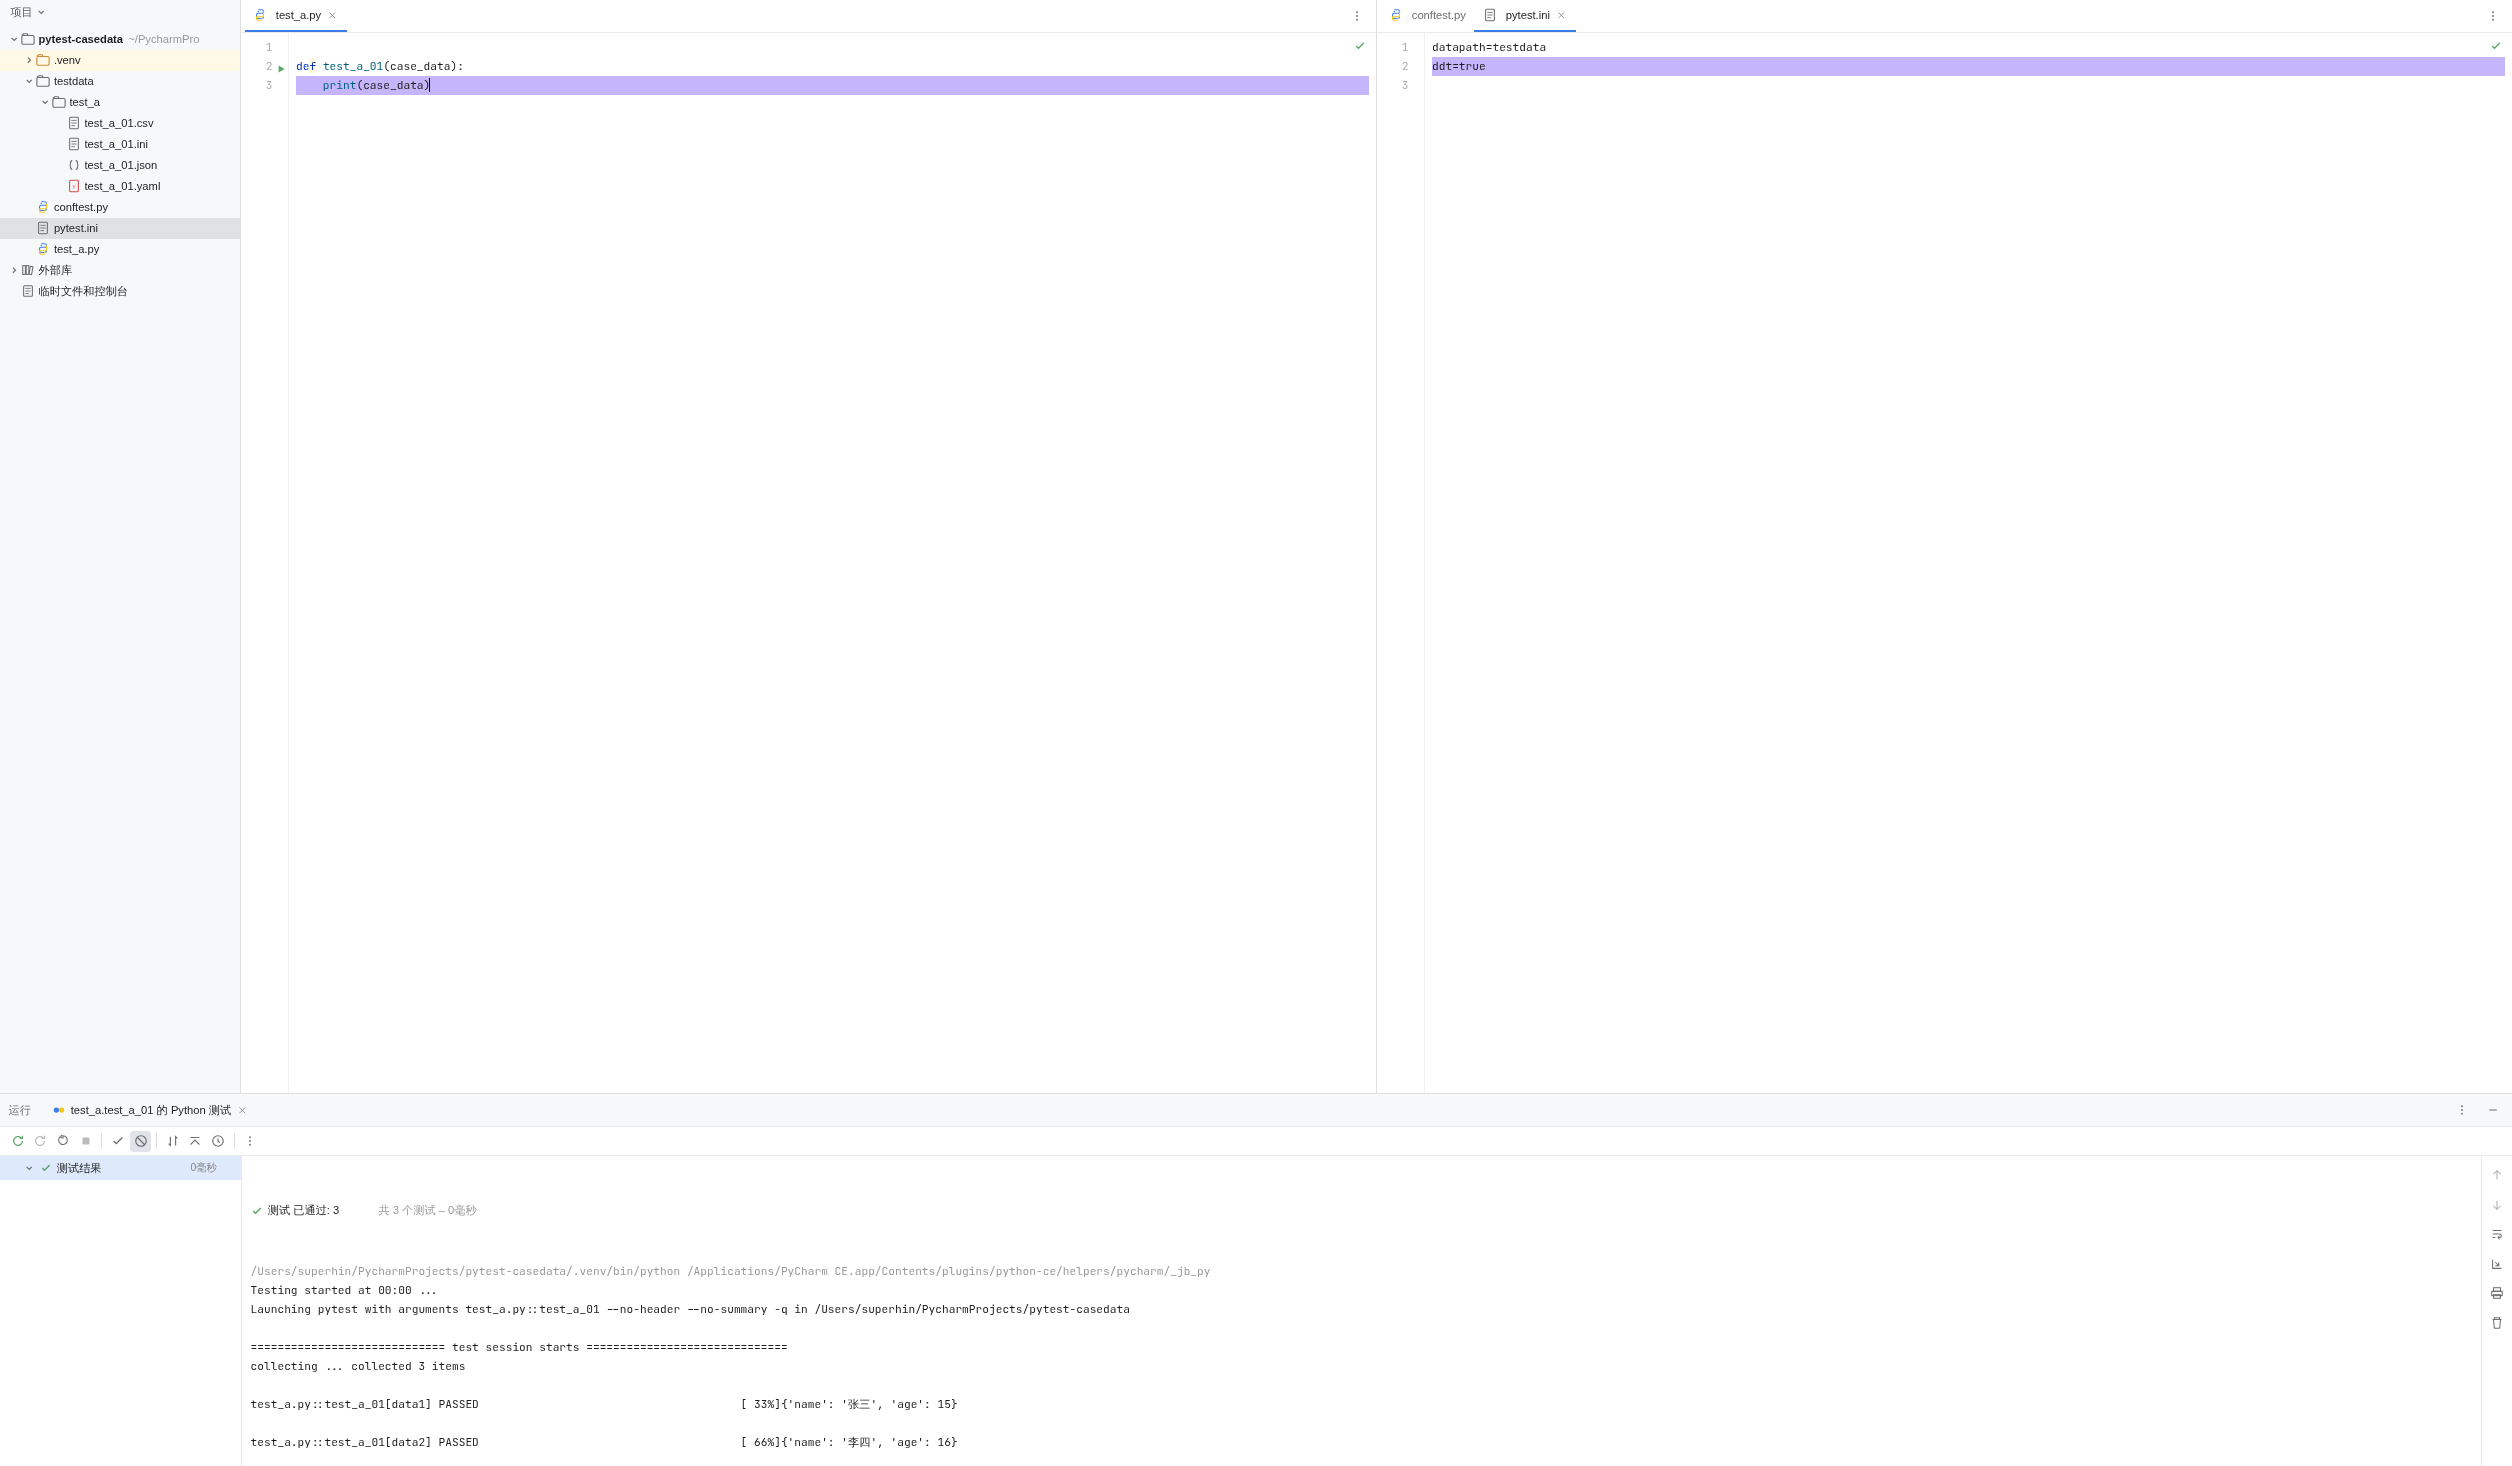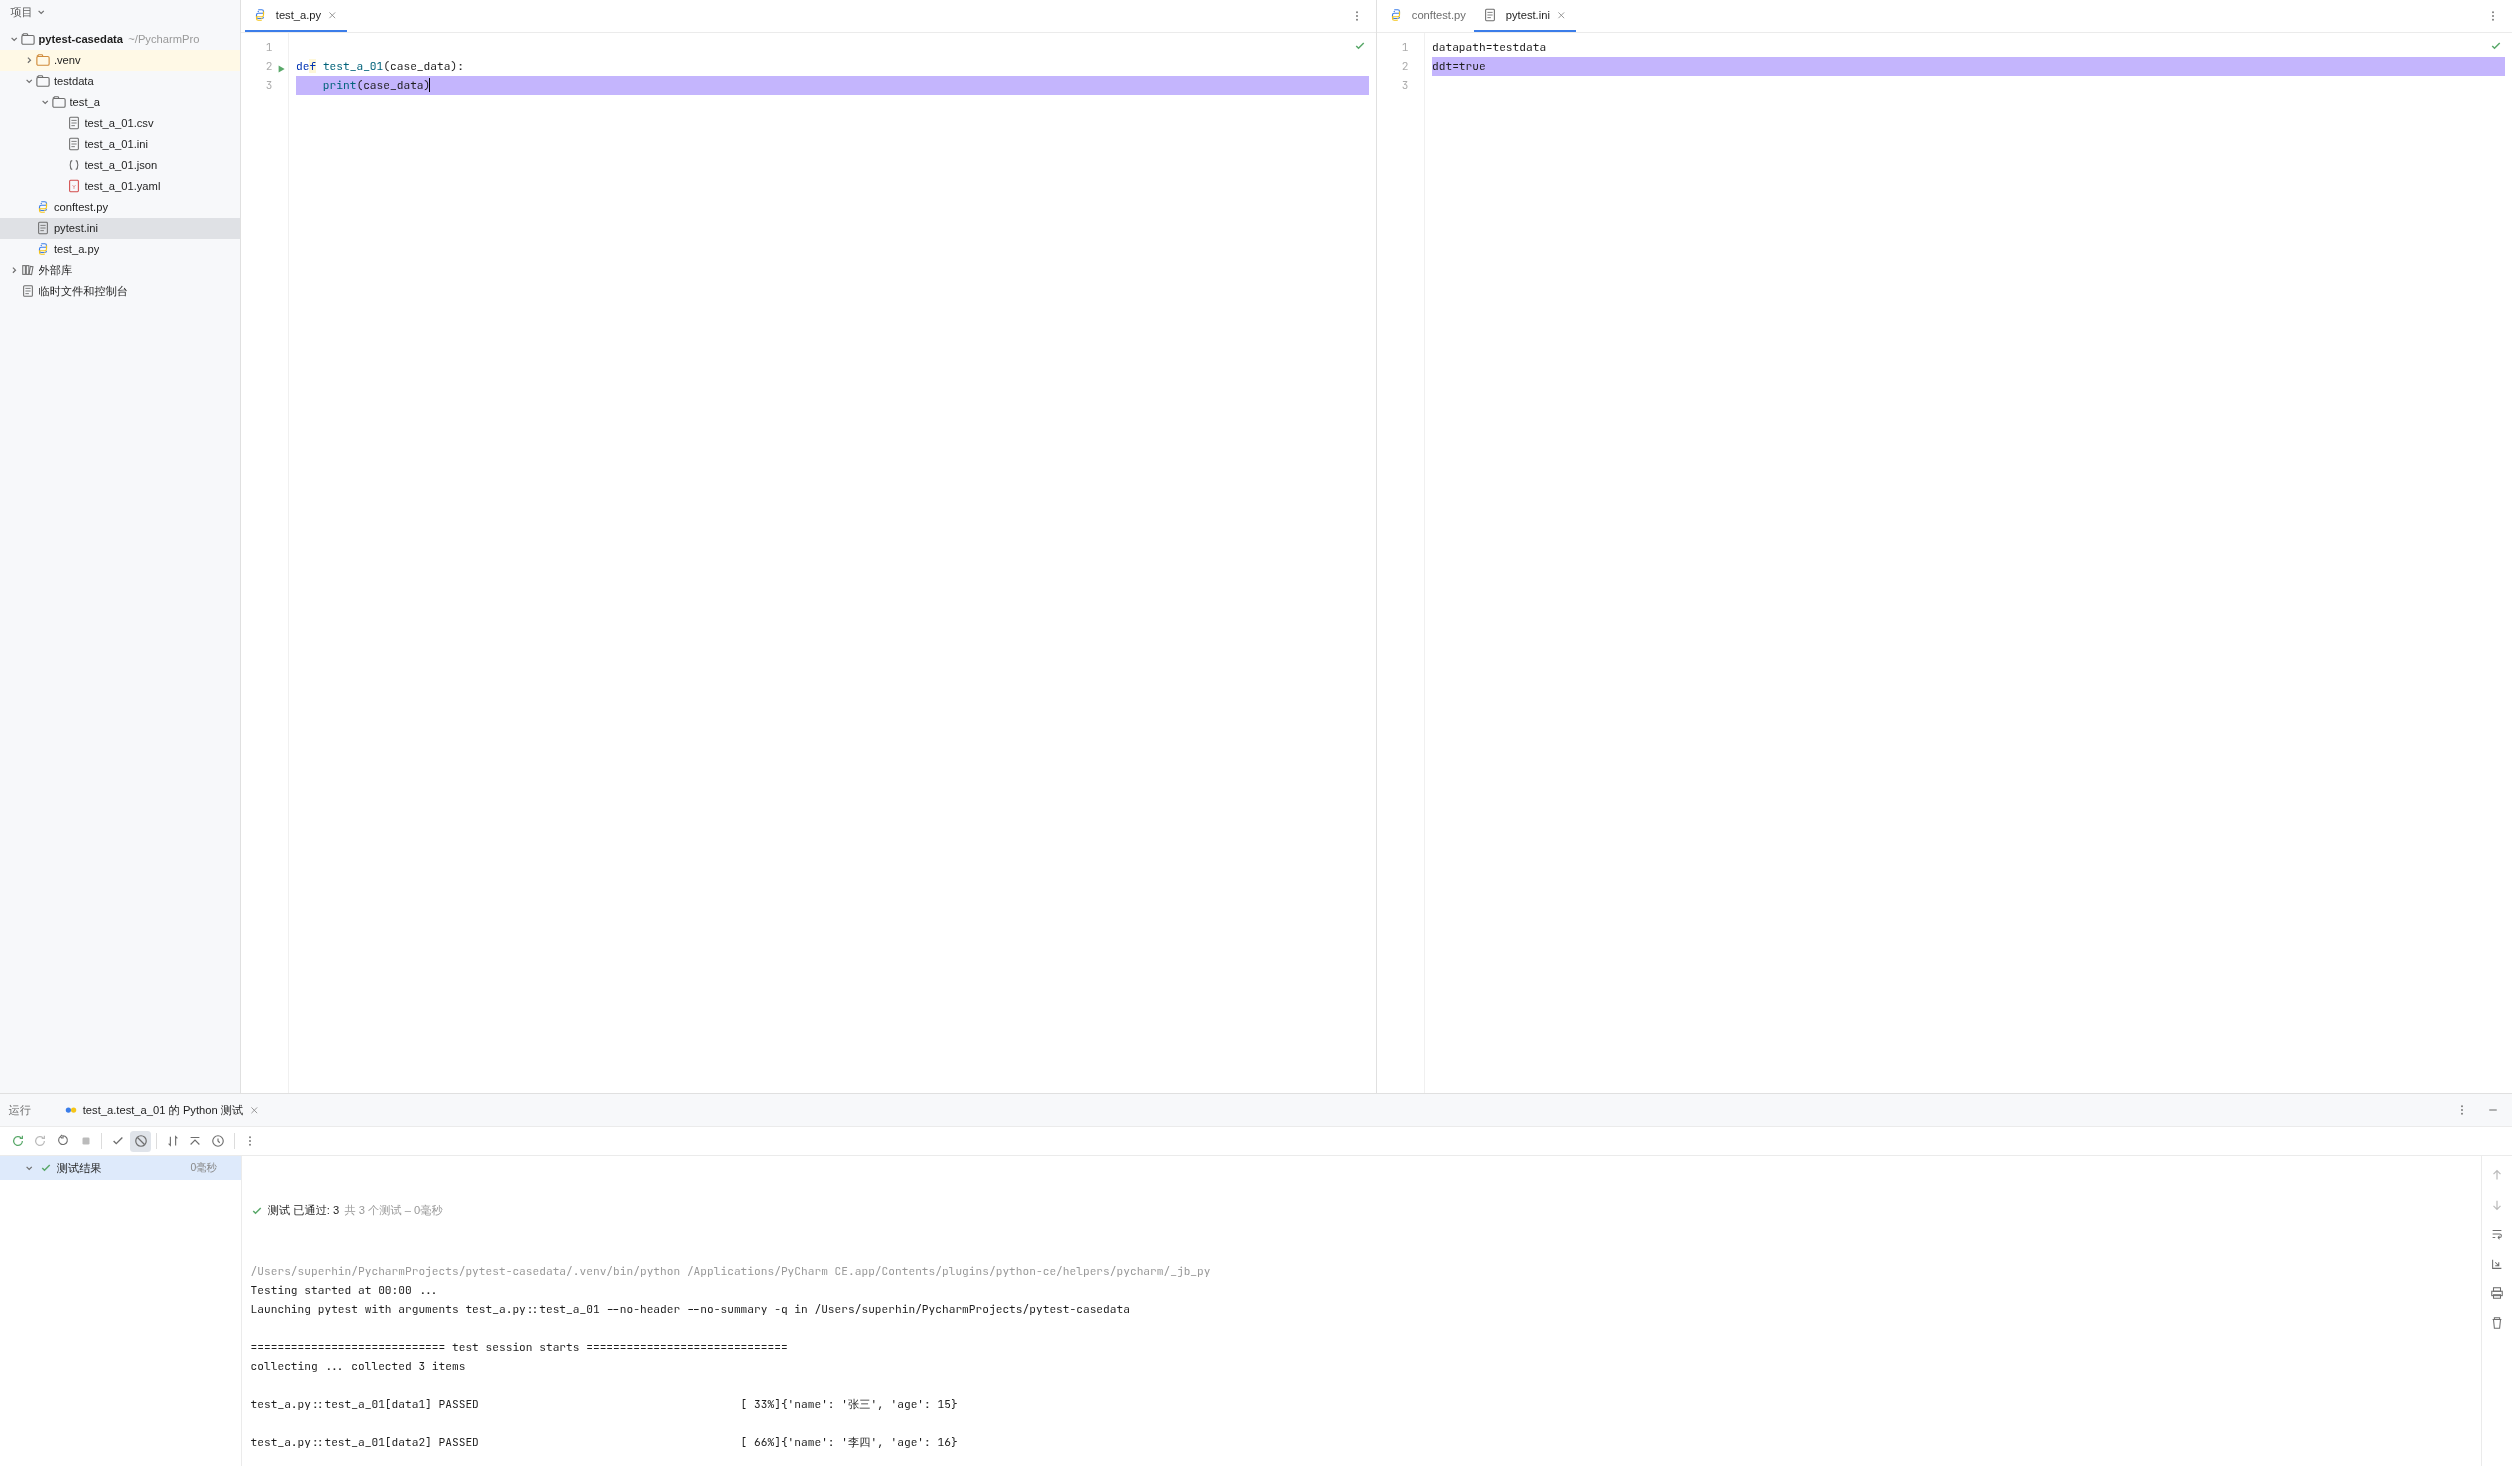--- a/index.html
+++ b/index.html
@@ -108,21 +108,21 @@
     .caret { border-right: 1.3px solid #000; margin-left: -0.9px; }
     
     
     .run-panel {
       height: 373px; border-top: 0.9px solid #e0e0e0;
       display: flex; flex-direction: column; background: #fff;
     }
     .run-header {
       height: 33px; display: flex; align-items: center;
       border-bottom: 0.9px solid #ebebeb; padding: 0 8.6px;
-      gap: 12px; background: #f7f8fa;
+      gap: 0; background: #f7f8fa;
     }
     .run-title { font-weight: 500; color: #6e6e6e; margin-right: 12px; }
     .run-tab {
       height: 32px; display: flex; align-items: center;
       gap: 5.2px; padding: 0 8.6px; color: #1e1e1e;
     }
     .run-header-actions { margin-left: auto; display: flex; gap: 10.4px; align-items: center; color: #6e6e6e; }
     .run-toolbar {
       height: 29px; display: flex; align-items: center;
       gap: 1.7px; padding: 0 7px; border-bottom: 0.9px solid #ebebeb;
@@ -145,21 +145,21 @@
       padding: 0 24px; gap: 5.2px; background: #deeafb;
     }
     .test-row .time { margin-left: auto; color: #888; font-size: 10.4px; }
     .console-wrap { flex: 1; display: flex; min-width: 0; }
     .console {
       flex: 1; overflow: auto; padding: 7px 8.6px;
       font-family: "JetBrains Mono", Menlo, monospace;
       font-size: 11.2px; line-height: 19px; white-space: pre;
     }
     .console .status-line { display: flex; align-items: center; gap: 5.2px; color: #1e1e1e; font-family: -apple-system, sans-serif; margin-bottom: 3.5px; }
-    .console .status-line .mute { color: #999; }
+    .console .status-line .mute { color: #999; margin-left: 34px; }
     .console .cmd { color: #999; }
     .console-side {
       width: 31px; border-left: 0.9px solid #ebebeb;
       display: flex; flex-direction: column; align-items: center;
       gap: 8.6px; padding: 8.6px 0; color: #6e6e6e;
     }
     .icon-svg { width: 14px; height: 14px; }
   </style>
 </head>
 <body>

